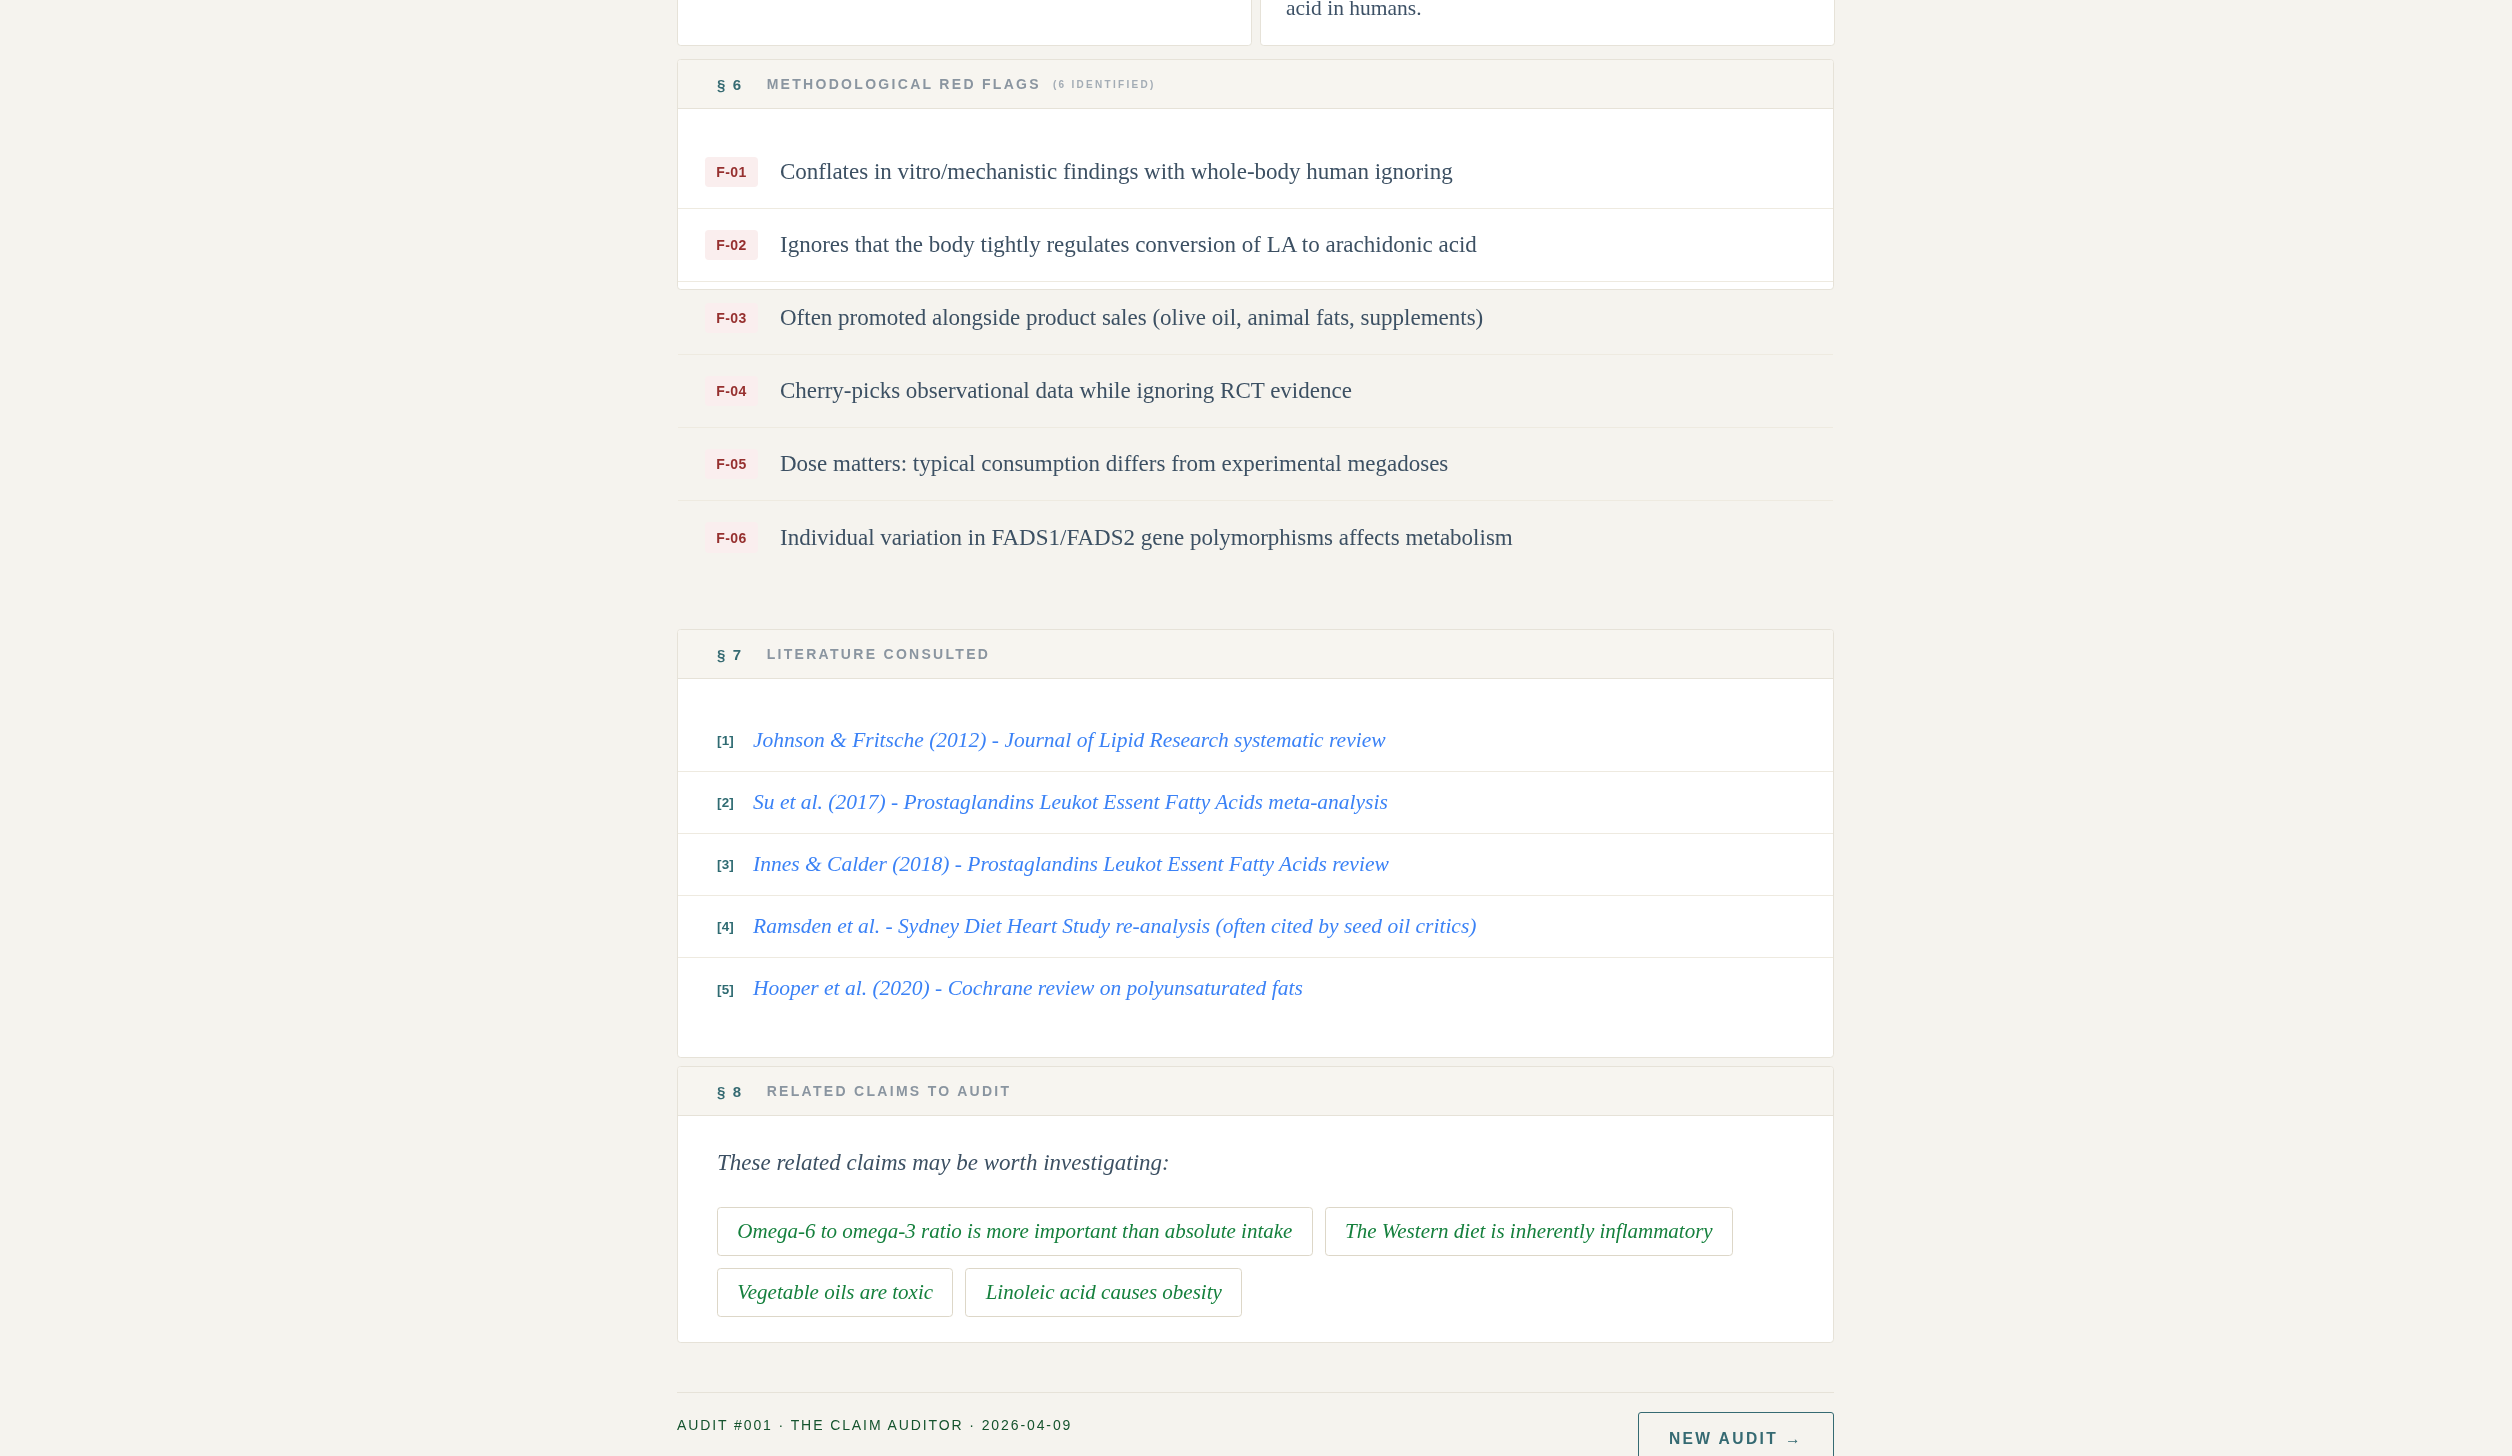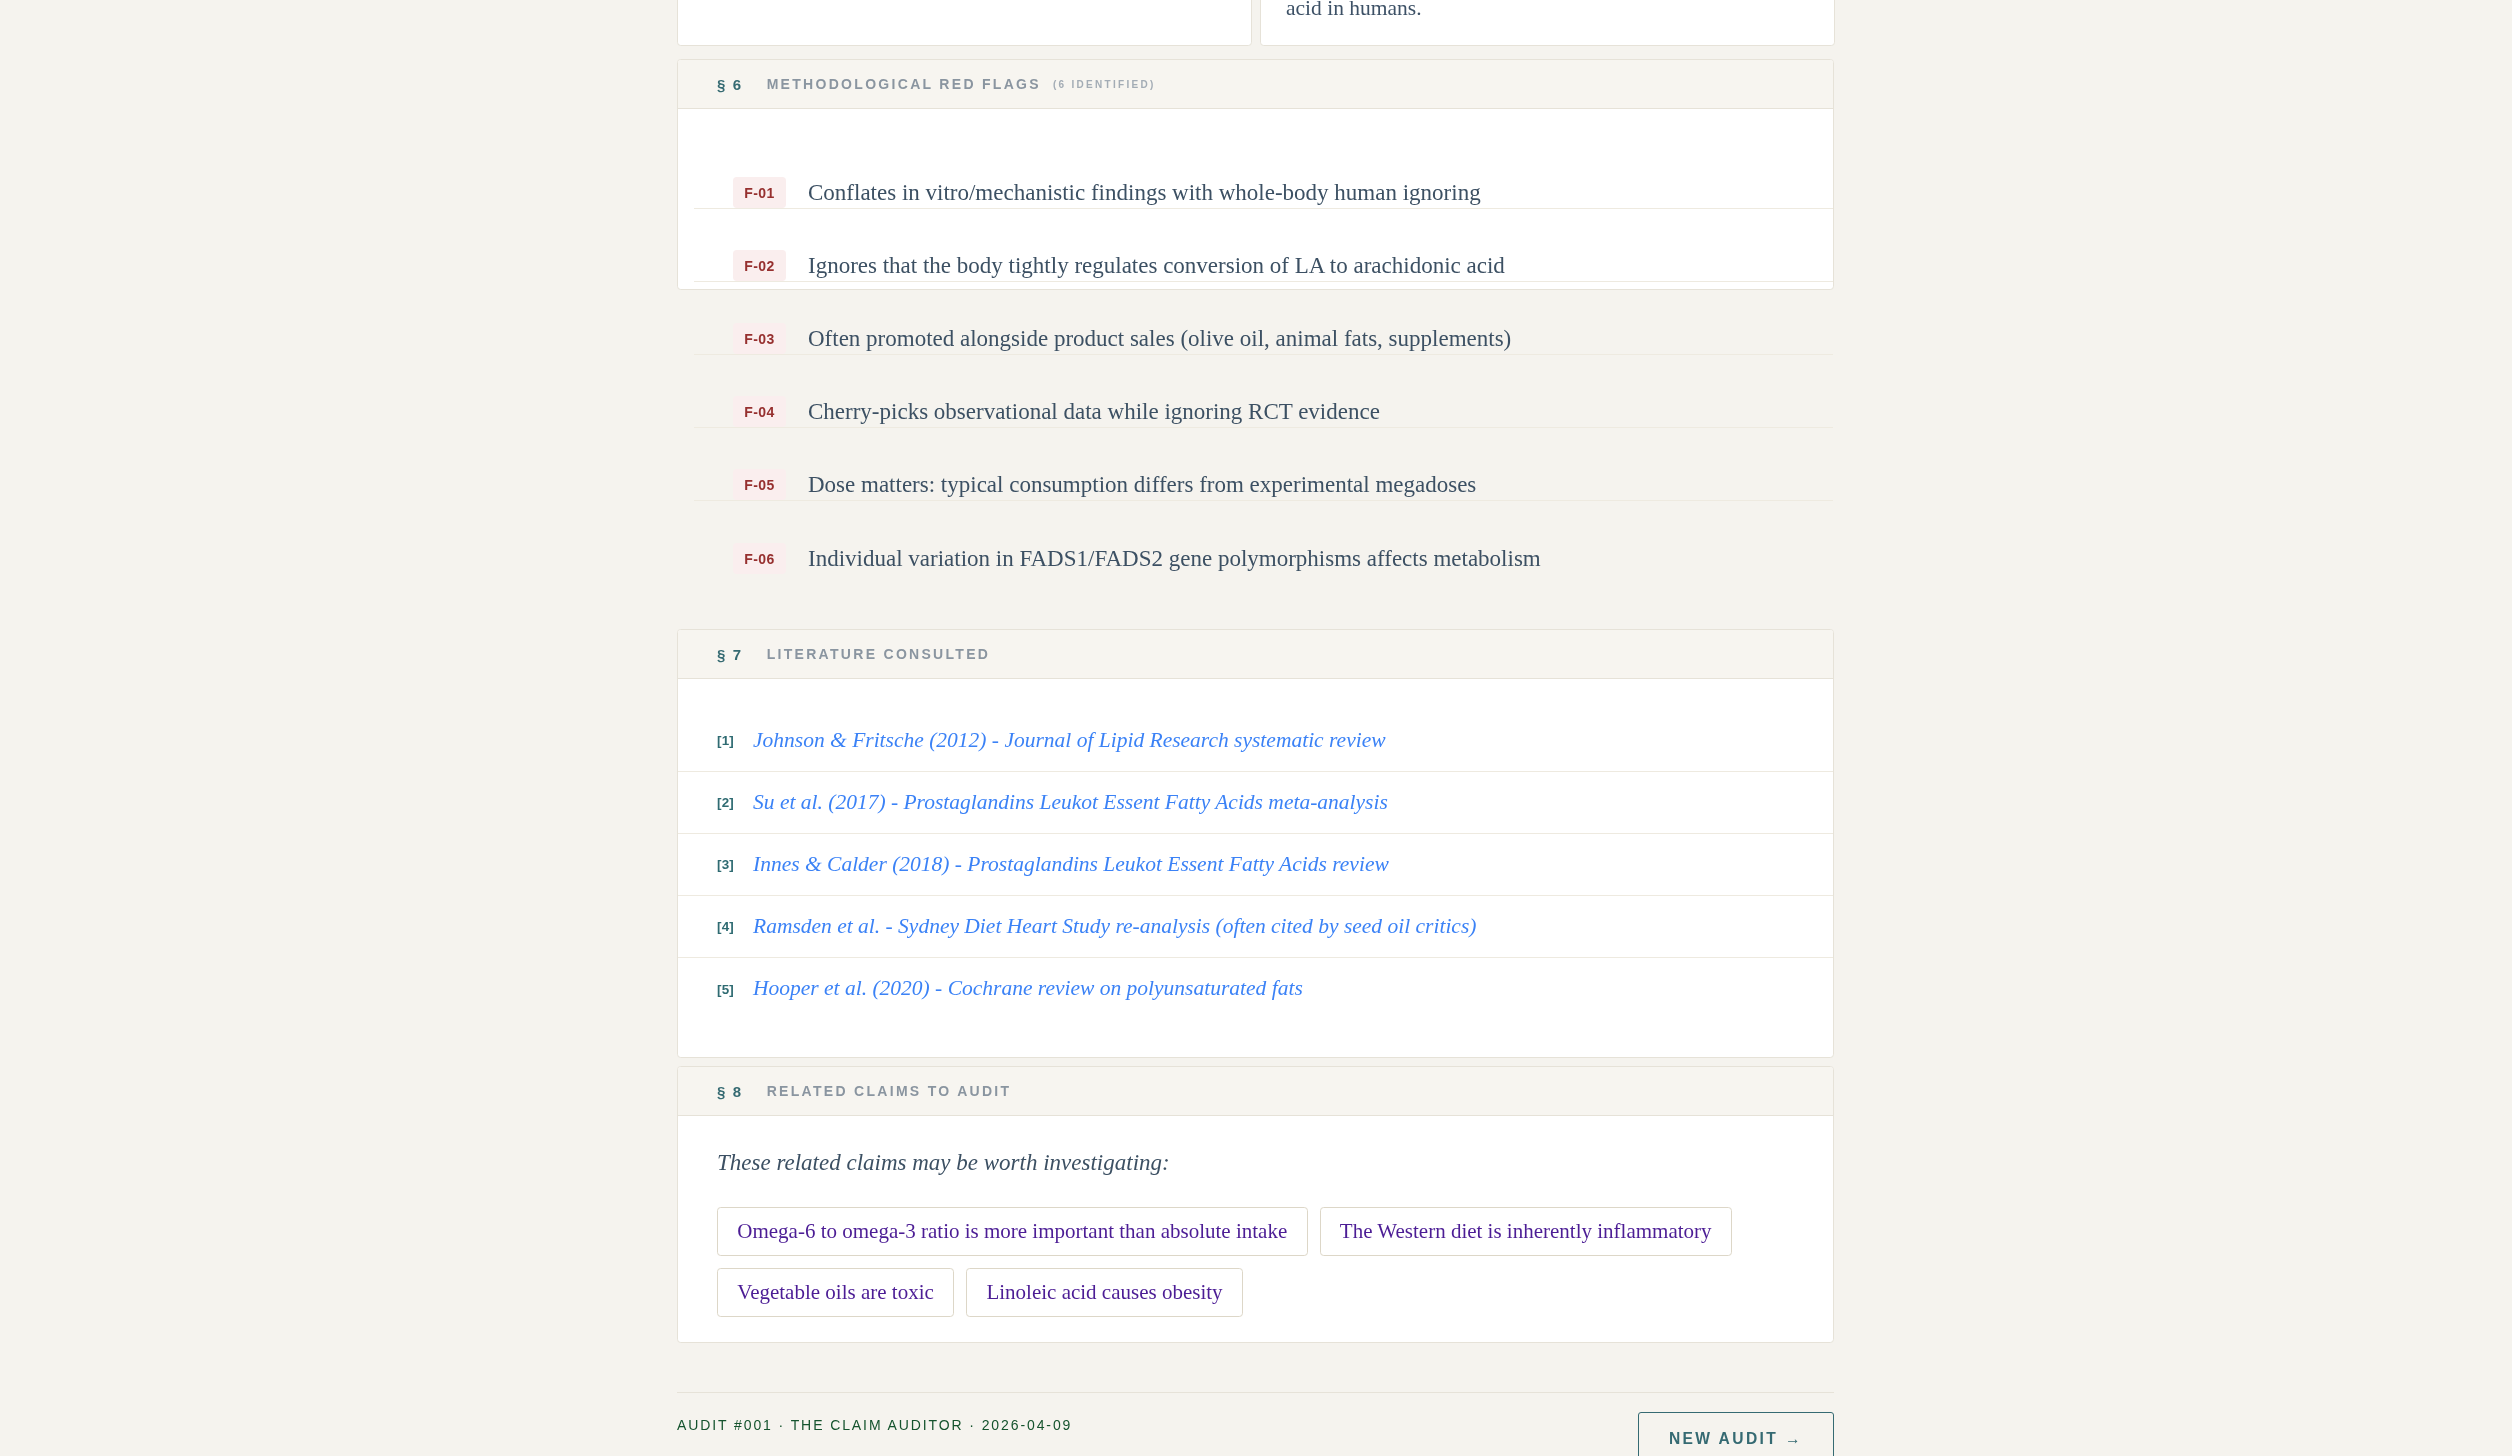--- a/index.html
+++ b/index.html
@@ -93,25 +93,24 @@
     line-height: 1.5;
   }
 
   
   #card-flags { top: 59px; height: 231px; }
 
   .flag-body { padding: 27px 0 22px 0; }
 
   .flag-row {
     display: flex;
-    align-items: flex-end;
+    align-items: center;
     height: 73px;
-    padding: 0 39px;
+    padding: 0 27px;
     border-bottom: 0.7px solid #eeeae0;
-    margin-left: 16px;
   }
   .flag-row:last-child { border-bottom: none; }
 
   .flag-badge {
     flex: 0 0 auto;
     min-width: 53px;
     text-align: center;
     background: #faeeee;
     color: #96302f;
     font-family: "Liberation Sans", sans-serif;
@@ -181,22 +180,23 @@
     flex-wrap: wrap;
     gap: 12px;
   }
 
   .chip {
     background: #ffffff;
     border: 0.7px solid #ddd7c8;
     border-radius: 3.7px;
     padding: 11px 19.3px;
     font-family: "Liberation Serif", serif;
+    font-style: italic;
     font-size: 21px;
-    color: #4c1d95;
+    color: #15803d;
     white-space: nowrap;
     cursor: pointer;
   }
 
   
   .footer-rule {
     position: absolute;
     left: 677px;
     top: 1392px;
     width: 1157px;

